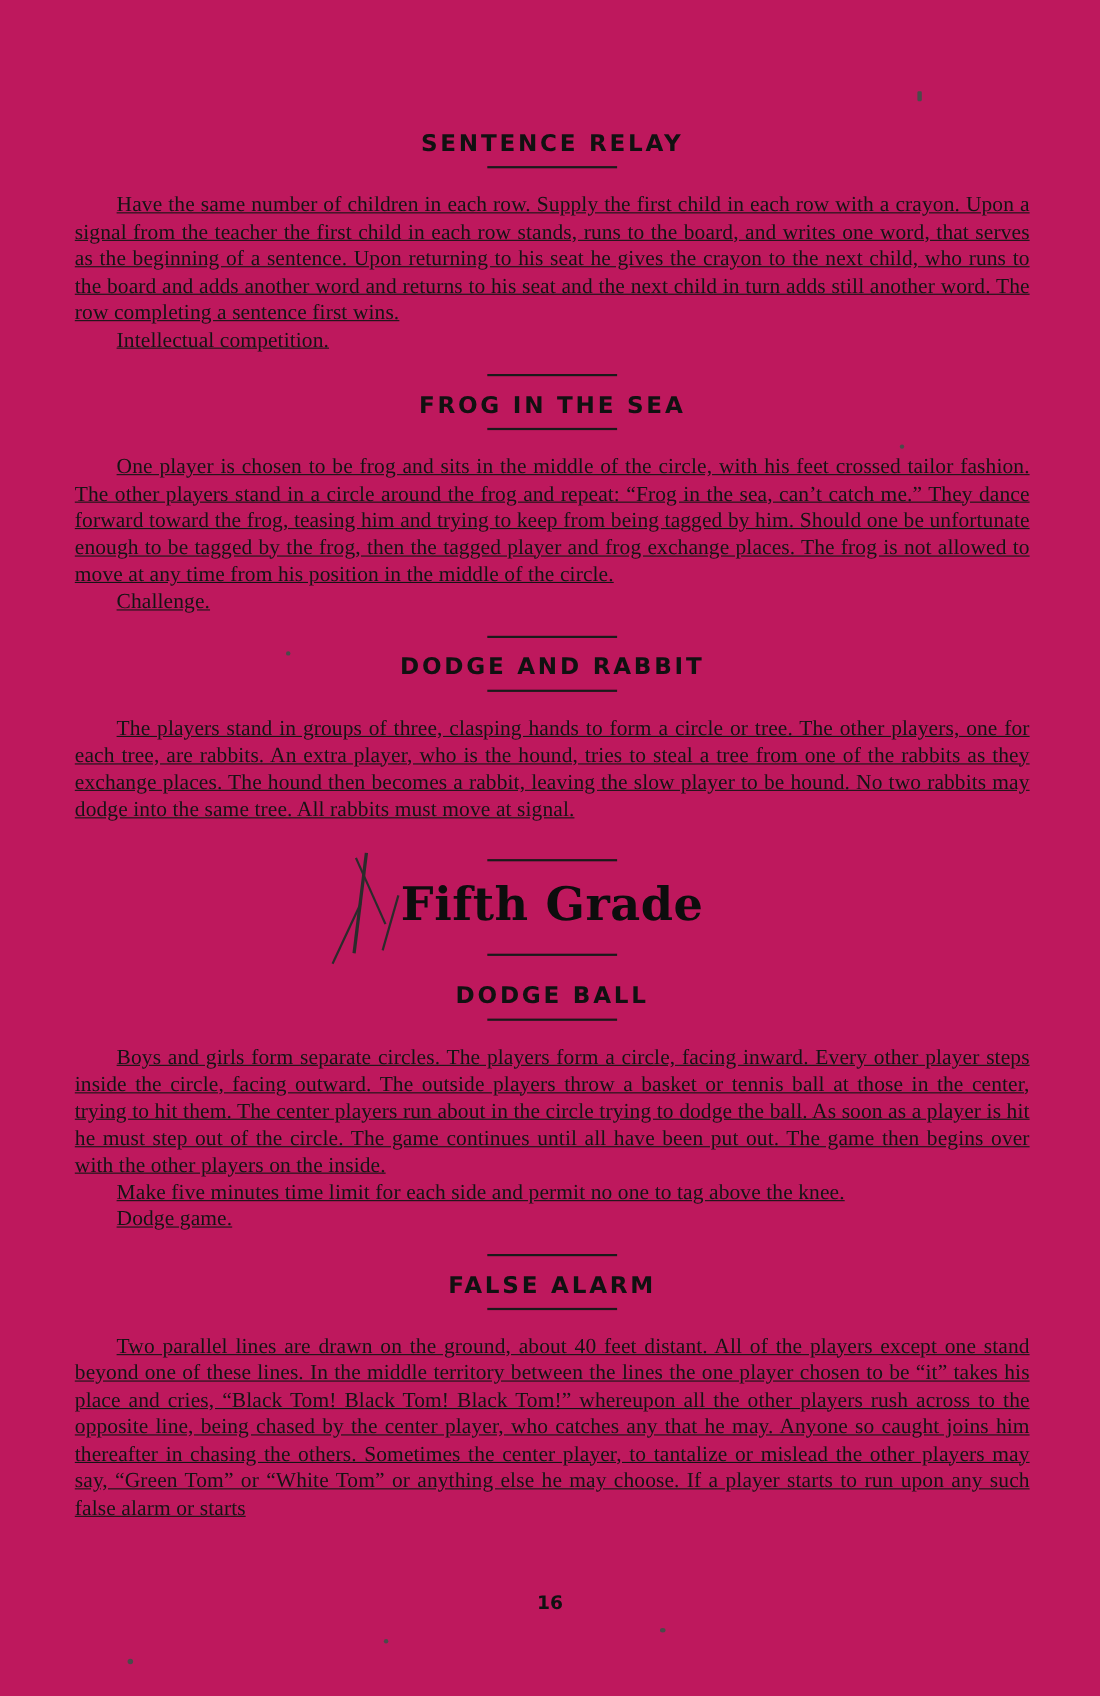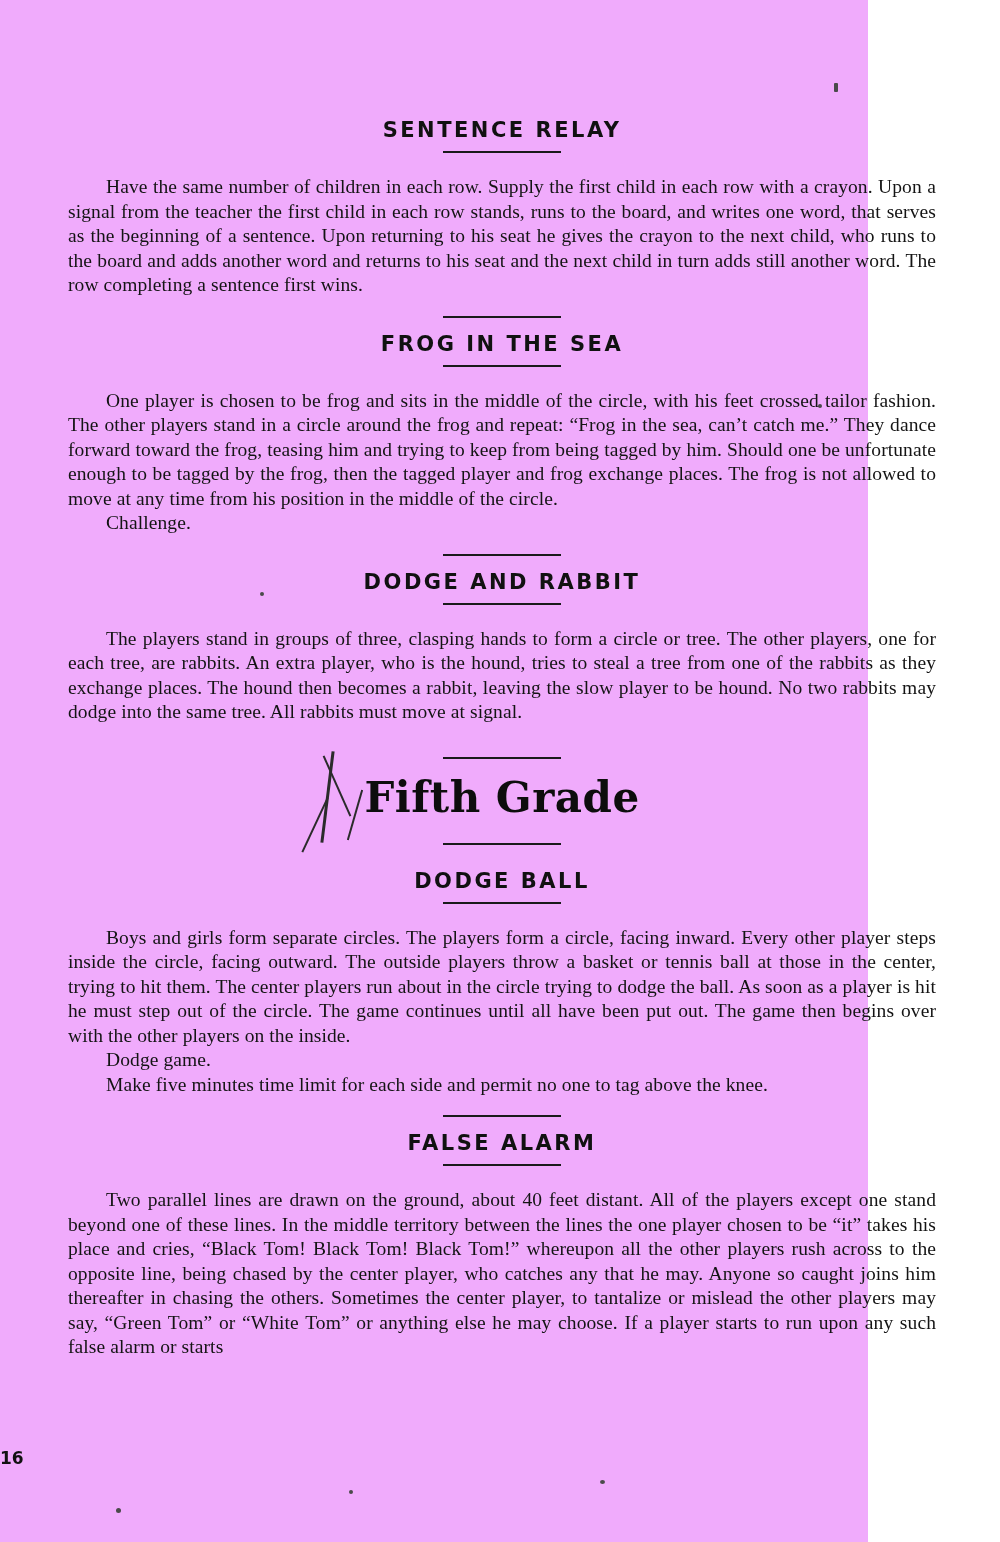--- a/index.html
+++ b/index.html
@@ -11,23 +11,23 @@
     width: 1000px;
     height: 1542px;
     position: relative;
     font-family: "Liberation Serif", serif;
     color: #1a1a1a;
     overflow: hidden;
   }
   .page {
     position: absolute;
     left: 0; top: 0;
-    width: 868px;
+    width: 1000px;
     height: 1542px;
-    background: #f0abfc;
+    background: #be185d;
   }
   .content {
     position: absolute;
     left: 68px;
     top: 118px;
     width: 868px;
   }
   .section-title {
     text-align: center;
     font-family: "DejaVu Sans", sans-serif;
@@ -54,20 +54,21 @@
     font-family: "Liberation Serif", serif;
     font-size: 19.5px;
     line-height: 24.5px;
     text-align: justify;
     margin: 0;
     color: #141414;
     letter-spacing: 0.1px;
   }
   p.body.indent {
     text-indent: 38px;
+    text-decoration: underline;
   }
   .gap-after-title { height: 22px; }
   .sec { margin-top: 0; }
   .spacer-18 { height: 18px; }
 
   
   .grade-block {
     position: relative;
     height: 112px;
     margin-top: 26px;
@@ -136,21 +137,21 @@
     width: 2px;
     height: 52px;
     transform: rotate(16deg);
   }
 
   .page-number {
     position: absolute;
     left: 0;
     right: 0;
     top: 1448px;
-    text-align: left;
+    text-align: center;
     font-family: "DejaVu Sans", sans-serif;
     font-weight: bold;
     font-size: 17px;
     color: #111;
   }
 
   
   .speck {
     position: absolute;
     background: #4a4a4a;
@@ -169,20 +170,21 @@
   <div class="speck" style="left:600px;top:1480px;width:5px;height:4px;"></div>
   <div class="speck" style="left:116px;top:1508px;width:5px;height:5px;"></div>
 
   <div class="content">
 
     <div class="sec">
       <h2 class="section-title">SENTENCE RELAY</h2>
       <div class="rule"></div>
       <div class="gap-after-title"></div>
       <p class="body indent">Have the same number of children in each row. Supply the first child in each row with a crayon. Upon a signal from the teacher the first child in each row stands, runs to the board, and writes one word, that serves as the beginning of a sentence. Upon returning to his seat he gives the crayon to the next child, who runs to the board and adds another word and returns to his seat and the next child in turn adds still another word. The row completing a sentence first wins.</p>
+      <p class="body indent">Intellectual competition.</p>
     </div>
 
     <div class="spacer-18"></div>
 
     <div class="sec">
       <div class="rule-above"></div>
       <h2 class="section-title">FROG IN THE SEA</h2>
       <div class="rule"></div>
       <div class="gap-after-title"></div>
       <p class="body indent">One player is chosen to be frog and sits in the middle of the circle, with his feet crossed tailor fashion. The other players stand in a circle around the frog and repeat: “Frog in the sea, can’t catch me.” They dance forward toward the frog, teasing him and trying to keep from being tagged by him. Should one be unfortunate enough to be tagged by the frog, then the tagged player and frog exchange places. The frog is not allowed to move at any time from his position in the middle of the circle.</p>
@@ -207,22 +209,22 @@
       <div class="mark mark-v2"></div>
       <div class="mark mark-diag"></div>
       <div class="mark mark-tail"></div>
     </div>
 
     <div class="sec">
       <h2 class="section-title">DODGE BALL</h2>
       <div class="rule"></div>
       <div class="gap-after-title"></div>
       <p class="body indent">Boys and girls form separate circles. The players form a circle, facing inward. Every other player steps inside the circle, facing outward. The outside players throw a basket or tennis ball at those in the center, trying to hit them. The center players run about in the circle trying to dodge the ball. As soon as a player is hit he must step out of the circle. The game continues until all have been put out. The game then begins over with the other players on the inside.</p>
+      <p class="body indent">Make five minutes time limit for each side and permit no one to tag above the knee.</p>
       <p class="body indent">Dodge game.</p>
-      <p class="body indent">Make five minutes time limit for each side and permit no one to tag above the knee.</p>
     </div>
 
     <div class="spacer-18"></div>
 
     <div class="sec">
       <div class="rule-above"></div>
       <h2 class="section-title">FALSE ALARM</h2>
       <div class="rule"></div>
       <div class="gap-after-title"></div>
       <p class="body indent">Two parallel lines are drawn on the ground, about 40 feet distant. All of the players except one stand beyond one of these lines. In the middle territory between the lines the one player chosen to be “it” takes his place and cries, “Black Tom! Black Tom! Black Tom!” whereupon all the other players rush across to the opposite line, being chased by the center player, who catches any that he may. Anyone so caught joins him thereafter in chasing the others. Sometimes the center player, to tantalize or mislead the other players may say, “Green Tom” or “White Tom” or anything else he may choose. If a player starts to run upon any such false alarm or starts</p>

